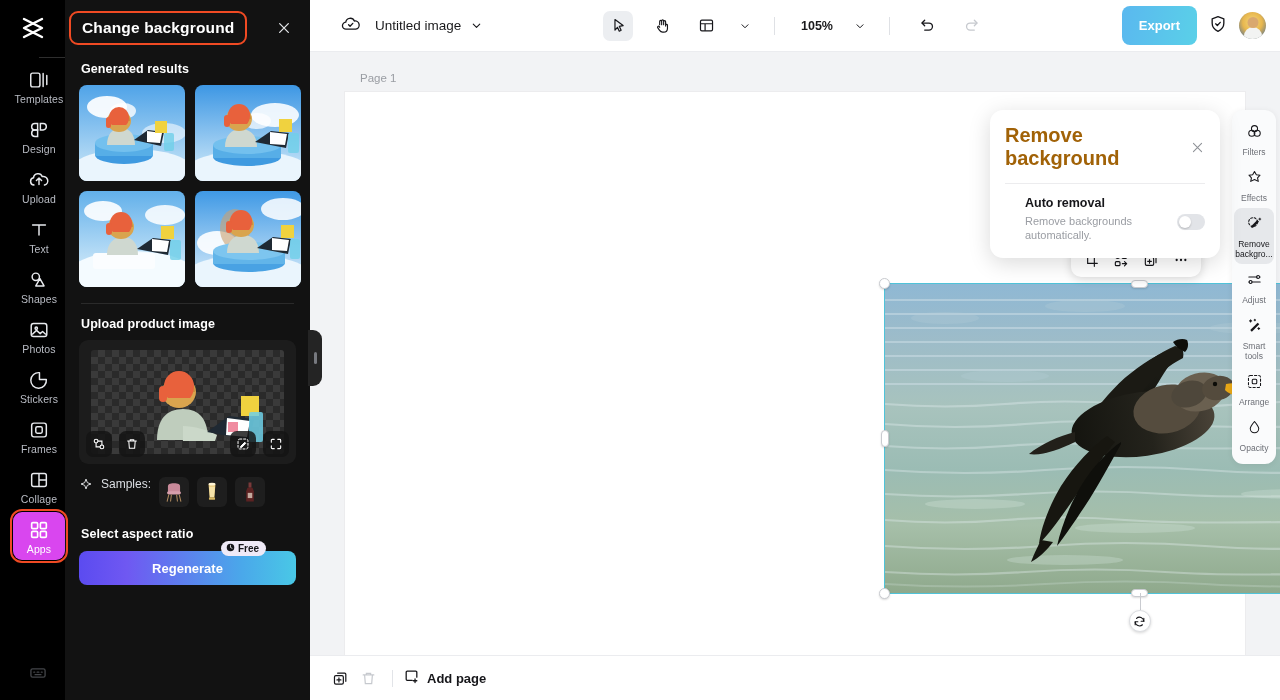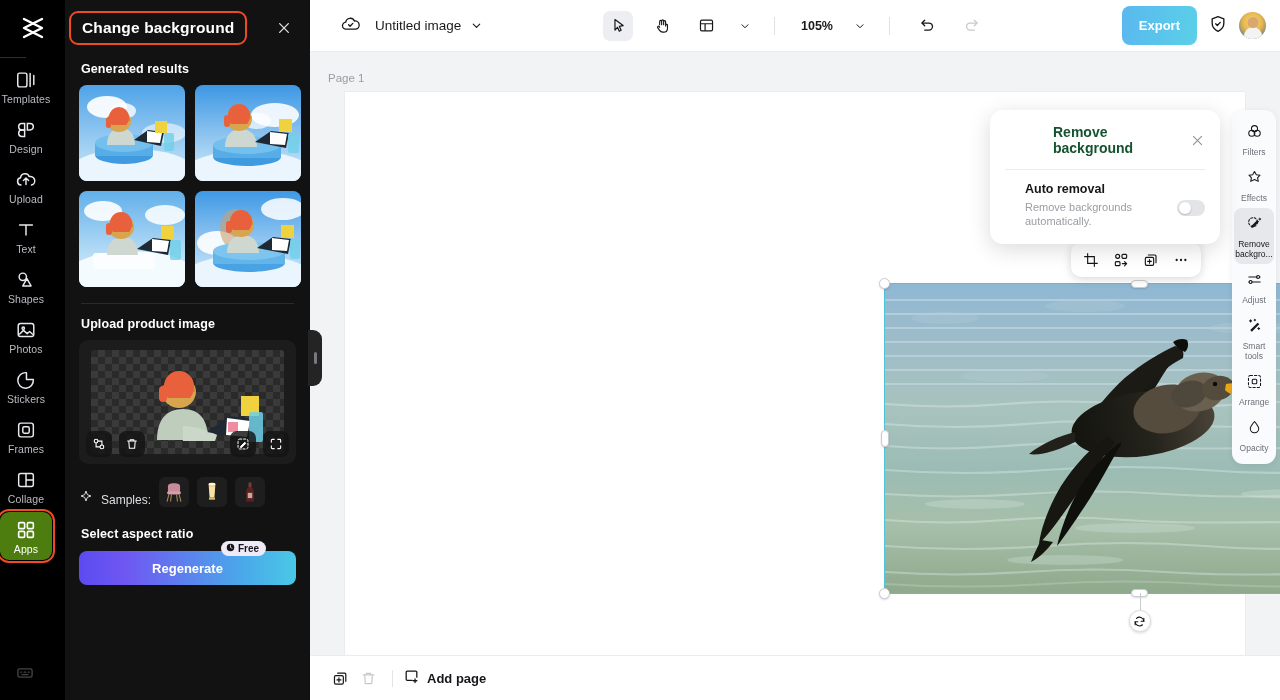--- a/index.html
+++ b/index.html
@@ -7,33 +7,33 @@
     width: 1280px; height: 700px;
     overflow: hidden;
     font-family: "Liberation Sans", sans-serif;
     background: #ffffff;
   }
   #app { position: relative; width: 1280px; height: 700px; display: flex; }
 
   
   #rail {
     width: 65px; height: 700px; background: #000000;
-    display: flex; flex-direction: column; align-items: flex-start;
+    display: flex; flex-direction: column; align-items: flex-end;
     flex: 0 0 65px; position: relative; z-index: 30;
   }
   .logo-wrap { width: 65px; height: 56px; display: flex; align-items: center; justify-content: center; }
   .rail-divider { width: 26px; height: 1px; background: #2e2e2e; margin: 1px 0 4px 0; }
   .rail-item {
     width: 52px; padding: 7px 0 5px 0; display: flex; flex-direction: column;
     align-items: center; justify-content: center; gap: 3px; border-radius: 9px;
     cursor: pointer; margin-bottom: 2px;
   }
   .rail-item .ic { width: 22px; height: 22px; display: block; }
   .rail-item .lbl { font-size: 10.5px; color: #b9bcc4; letter-spacing: .1px; line-height: 11px; text-align: center;}
-  .rail-item.active { background: #4d7c0f; outline: 2.5px solid #f04a23; outline-offset: 1px; }
+  .rail-item.active { background: #d946ef; outline: 2.5px solid #f04a23; outline-offset: 1px; }
   .rail-item.active .lbl { color: #ffffff; }
   .rail-bottom { margin-top: auto; margin-bottom: 10px; }
   .rail-bottom .ic { opacity: .55; }
 
   
   #panel {
     width: 245px; flex: 0 0 245px; height: 700px; background: #121212;
     position: relative; z-index: 25; display: flex; flex-direction: column;
   }
   #panel-head { height: 56px; display: flex; align-items: center; padding: 0 14px 0 4px; }
@@ -59,21 +59,21 @@
       linear-gradient(45deg, #3a3a3a 25%, transparent 25%, transparent 75%, #3a3a3a 75%),
       linear-gradient(45deg, #3a3a3a 25%, #2a2a2a 25%, #2a2a2a 75%, #3a3a3a 75%);
     background-size: 14px 14px; background-position: 0 0, 7px 7px;
   }
   .upload-tools { position: absolute; left: 7px; right: 7px; bottom: 7px; display: flex; align-items: center; }
   .tool-btn {
     width: 26px; height: 26px; border-radius: 7px; background: rgba(20,20,20,.82);
     display: flex; align-items: center; justify-content: center; cursor: pointer; margin-right: 7px;
   }
   .tool-btn.right { margin-right: 0; margin-left: 7px; }
-  .samples-row { display: flex; align-items: flex-end; gap: 8px; margin-top: 13px; }
+  .samples-row { display: flex; align-items: flex-start; gap: 8px; margin-top: 13px; }
   .samples-label { font-size: 12px; color: #dcdfe4; }
   .sample {
     width: 30px; height: 30px; border-radius: 6px; background: #1e1e1e; cursor: pointer;
     display:flex; align-items:center; justify-content:center; overflow:hidden;
   }
   .btn-primary {
     height: 34px; border-radius: 8px; width: 100%;
     background: linear-gradient(90deg, #5b4bf0 0%, #6f58f2 22%, #4aa8ea 75%, #49c8e6 100%);
     color: #fff; font-size: 13px; font-weight: bold; display: flex; align-items: center;
     justify-content: center; cursor: pointer; position: relative; margin-top: 10px;
@@ -125,21 +125,21 @@
   #avatar::after{
     content:""; position:absolute; left:50%; top:56%; transform:translateX(-50%);
     width:18px; height:14px; border-radius:9px 9px 3px 3px; background:#f2f3f2;
   }
   #avatar::before{
     content:""; position:absolute; left:50%; top:20%; transform:translateX(-50%);
     width:11px; height:11px; border-radius:50%; background:#d9a86f; z-index:2;
   }
 
   #canvas-area { flex: 1; position: relative; overflow: hidden; }
-  #page-label { position: absolute; left: 18px; top: 20px; font-size: 11.5px; color: #9a9da3; }
+  #page-label { position: absolute; left: 50px; top: 20px; font-size: 11.5px; color: #9a9da3; }
   #page {
     position: absolute; left: 35px; top: 40px; width: 900px; height: 573px;
     background: #ffffff; box-shadow: 0 0 0 1px #ececee;
   }
   #sel-box {
     position: absolute; left: 540px; top: 192px; width: 509px; height: 309px;
     outline: 1.5px solid #4fc3d9;
   }
   #photo { position: absolute; inset: 0; overflow: hidden; }
   .handle {
@@ -162,21 +162,21 @@
     align-items: center; padding: 0 6px; gap: 2px; z-index: 12;
   }
   .ft-btn { width: 28px; height: 28px; display: flex; align-items: center; justify-content: center; border-radius: 6px; cursor: pointer; }
 
   
   #popover {
     position: absolute; right: 60px; top: 58px; width: 230px; background: #fff;
     border-radius: 13px; box-shadow: 0 5px 22px rgba(0,0,0,.15); padding: 14px 15px 16px 15px; z-index: 22;
   }
   #pop-head { display: flex; align-items: center; }
-  #pop-title { font-size: 14px; font-weight: bold; color: #14532d; margin-left: 48px; }
+  #pop-title { font-size: 20px; font-weight: bold; color: #a16207; }
   #pop-close { margin-left: auto; cursor: pointer; display: flex; }
   #pop-hr { height: 1px; background: #ececee; margin: 13px 0 12px 0; }
   #pop-row { display: flex; align-items: center; margin-left: 20px; }
   #pop-opt-title { font-size: 12.5px; font-weight: bold; color: #16161a; margin-bottom: 4px; }
   #pop-opt-sub { font-size: 11px; color: #9a9da3; line-height: 14px; max-width: 125px; }
   .toggle {
     margin-left: auto; margin-top: 5px; width: 28px; height: 16px; border-radius: 9px;
     background: #e2e4e8; position: relative; cursor: pointer; flex: 0 0 28px;
   }
   .toggle .knob { position: absolute; left: 2px; top: 2px; width: 12px; height: 12px; border-radius: 50%; background: #fff; box-shadow: 0 1px 2px rgba(0,0,0,.2); }

